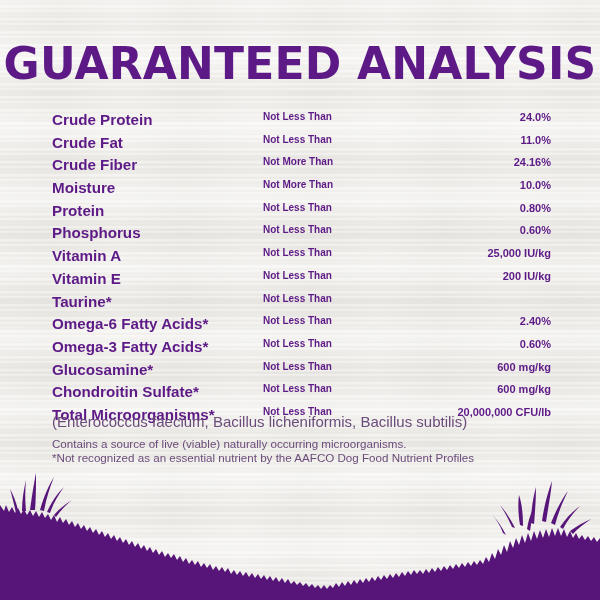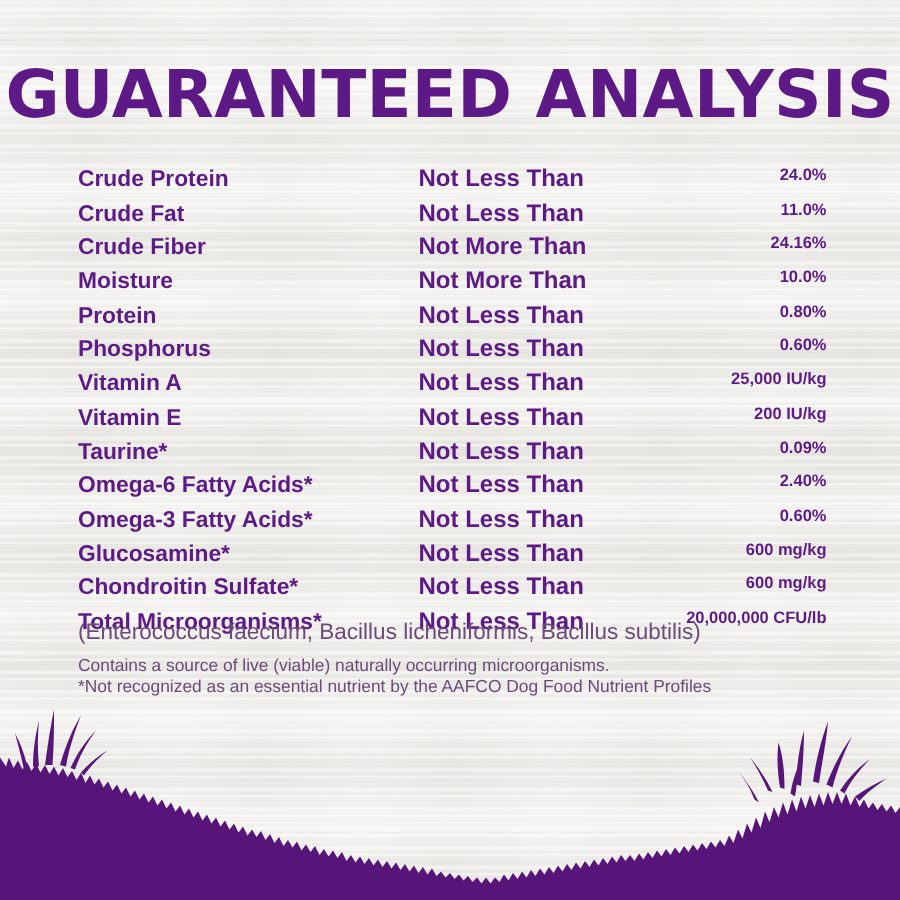--- a/index.html
+++ b/index.html
@@ -96,24 +96,23 @@
     width: 211px;
     flex: 0 0 211px;
     font-size: 15.2px;
     font-weight: 700;
     color: #5d1a86;
   }
 
   .c-qual {
     width: 150px;
     flex: 0 0 150px;
-    font-size: 16px;
-    font-weight: 700;
-    color: #5d1a86;
-    margin-left: 16px;
+    font-size: 10px;
+    font-weight: 700;
+    color: #5d1a86;
   }
 
   .c-val {
     flex: 1 1 auto;
     text-align: right;
     font-size: 11px;
     font-weight: 700;
     color: #5d1a86;
     padding-right: 1px;
   }
@@ -198,21 +197,20 @@
           <div class="c-val">25,000 IU/kg</div>
         </div>
         <div class="row">
           <div class="c-name">Vitamin E</div>
           <div class="c-qual">Not Less Than</div>
           <div class="c-val">200 IU/kg</div>
         </div>
         <div class="row">
           <div class="c-name">Taurine*</div>
           <div class="c-qual">Not Less Than</div>
-          <div class="c-val">0.09%</div>
         </div>
         <div class="row">
           <div class="c-name">Omega-6 Fatty Acids*</div>
           <div class="c-qual">Not Less Than</div>
           <div class="c-val">2.40%</div>
         </div>
         <div class="row">
           <div class="c-name">Omega-3 Fatty Acids*</div>
           <div class="c-qual">Not Less Than</div>
           <div class="c-val">0.60%</div>

